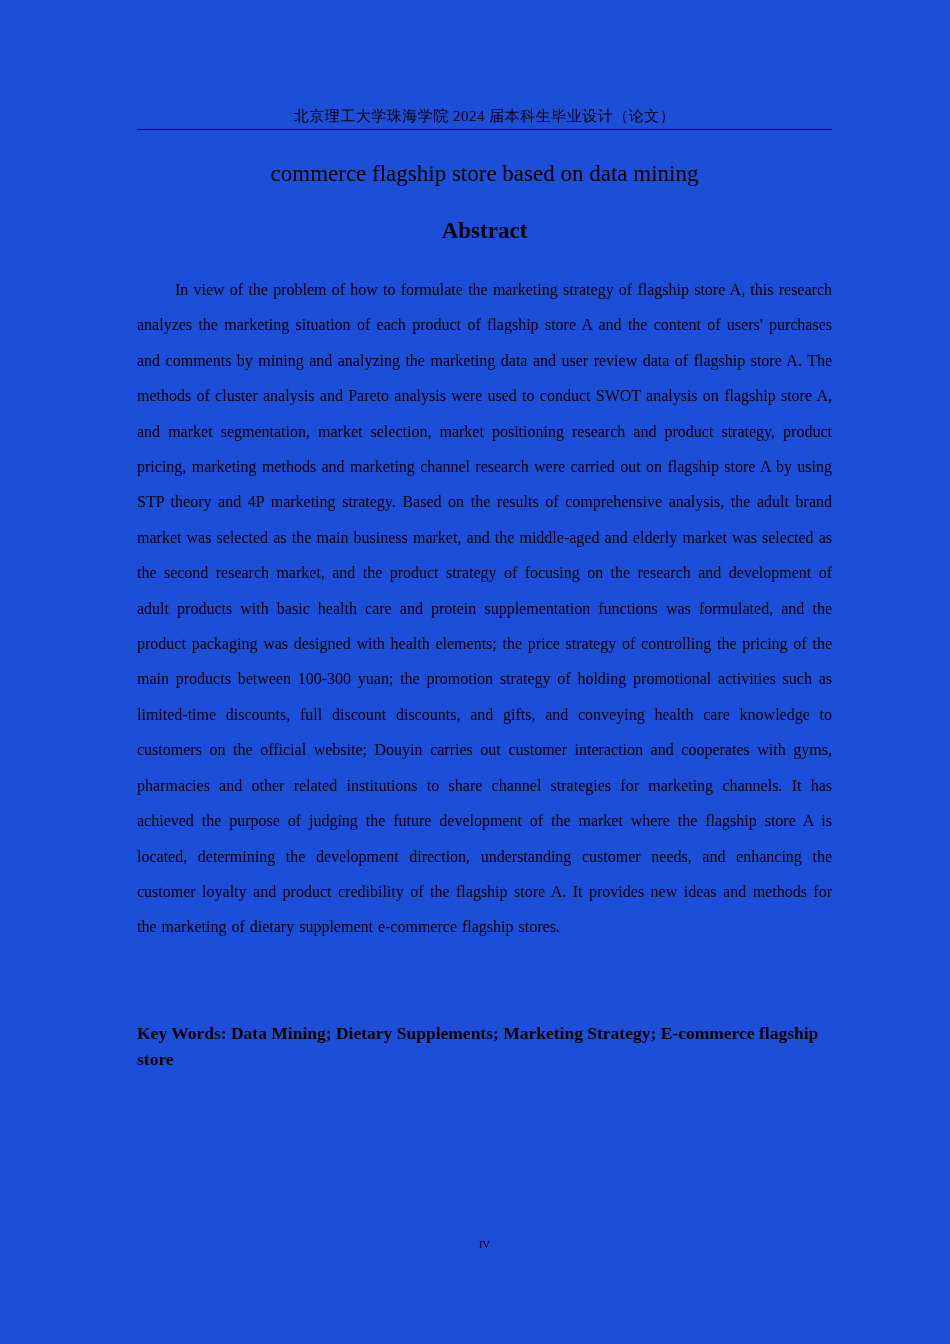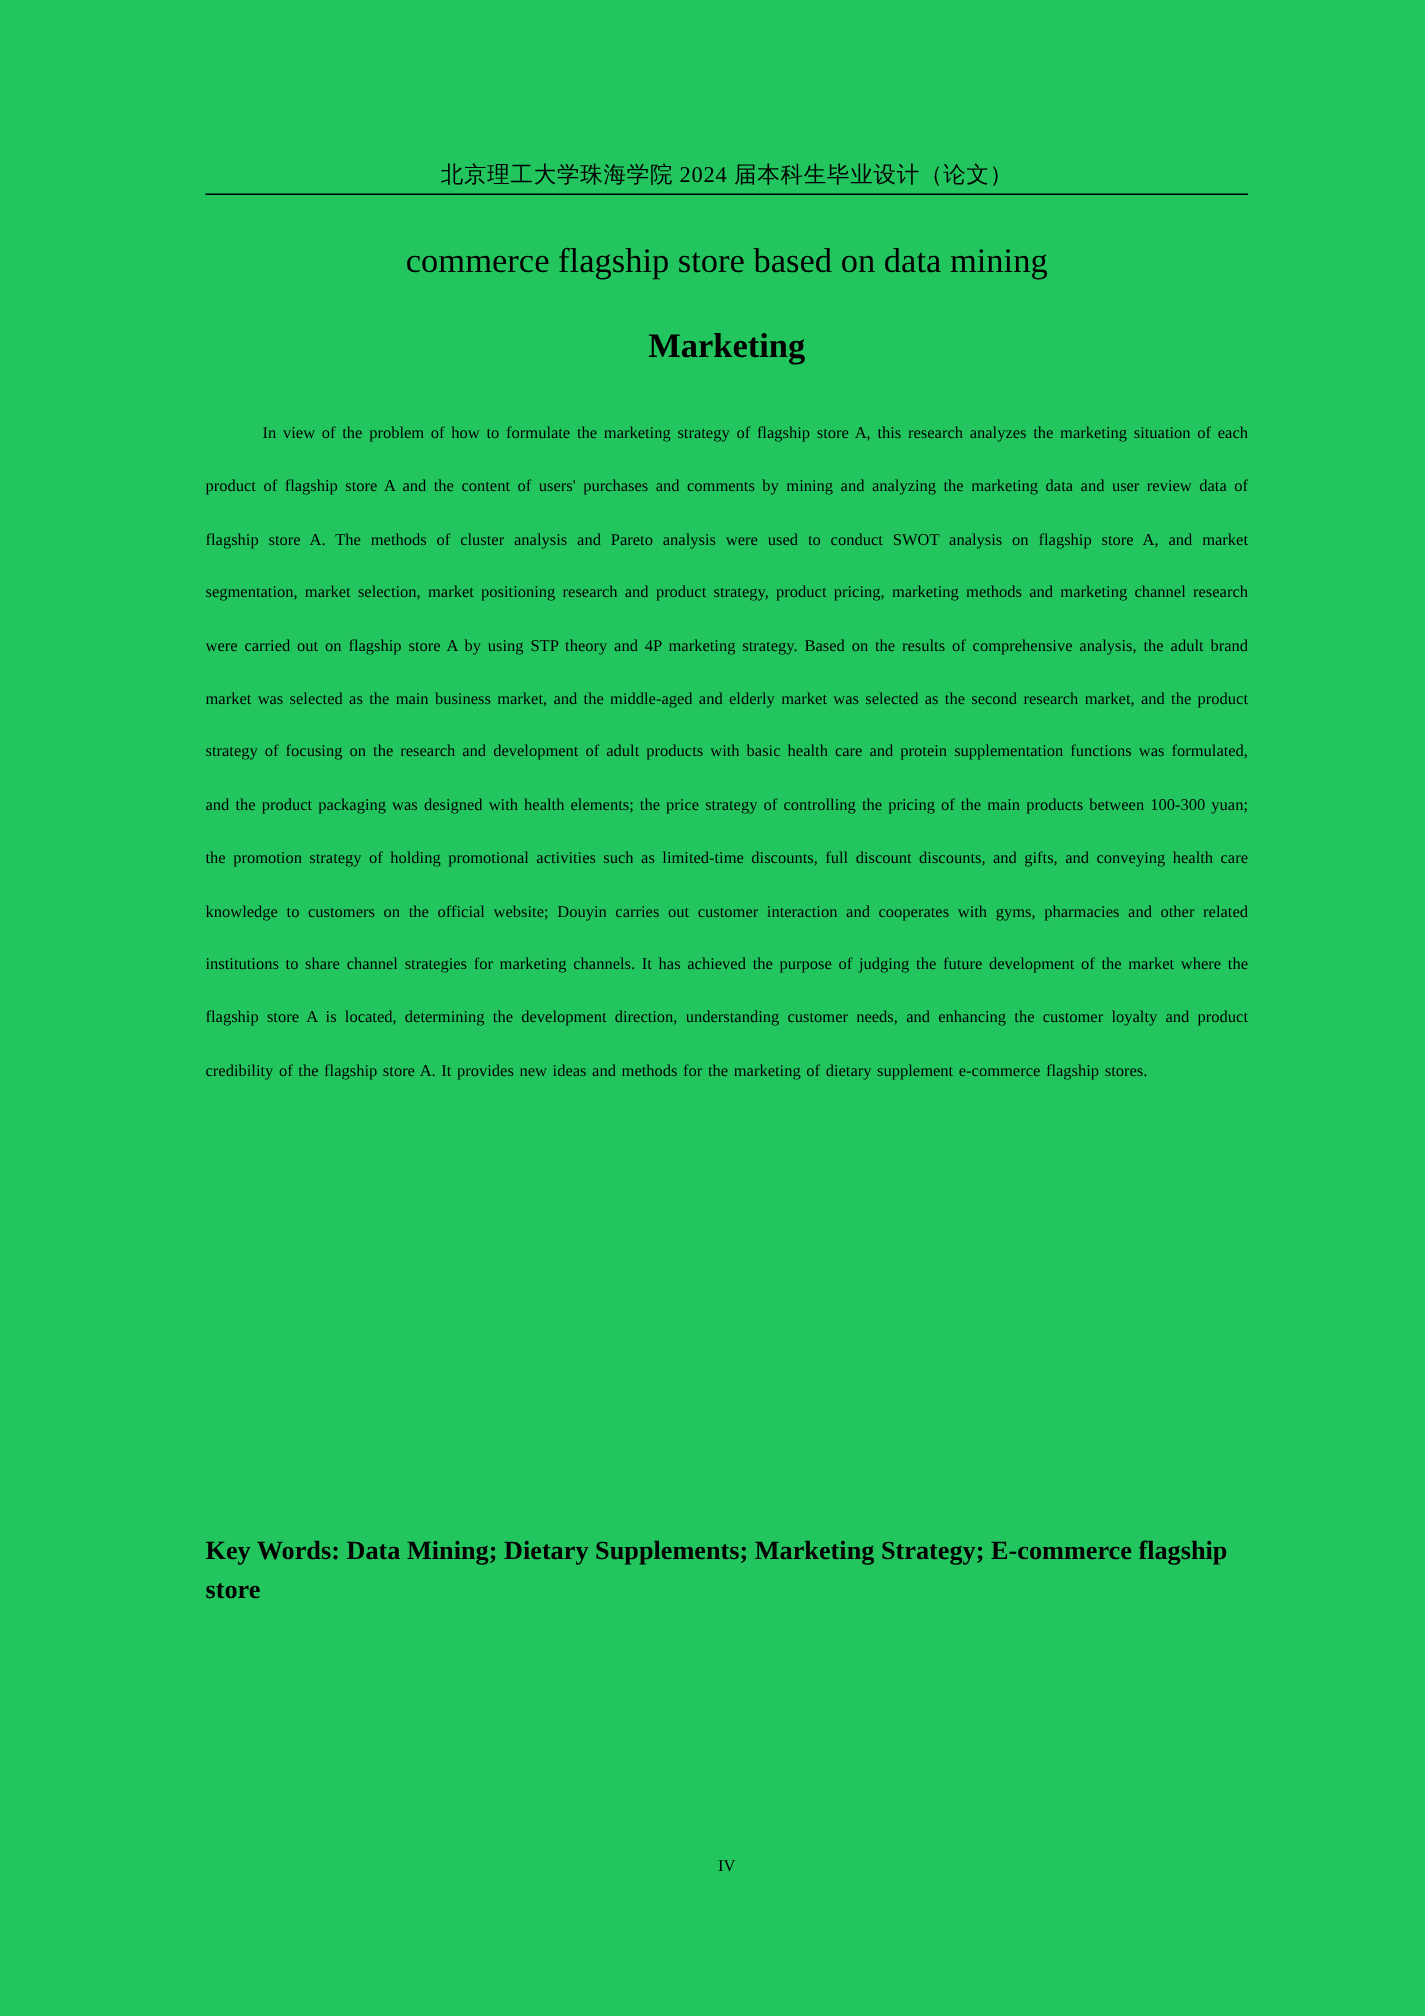--- a/index.html
+++ b/index.html
@@ -4,21 +4,21 @@
 <style>
   html, body {
     margin: 0;
     padding: 0;
     background: #ffffff;
   }
   .page {
     position: relative;
     width: 950px;
     height: 1344px;
-    background: #22c55e;
+    background: #1d4ed8;
     font-family: "Liberation Serif", "DejaVu Serif", serif;
     color: #000000;
     margin: 0 auto;
     overflow: hidden;
   }
   .running-header {
     position: absolute;
     top: 107px;
     left: 137px;
     width: 695px;
@@ -54,21 +54,21 @@
     text-align: center;
     font-size: 23px;
     font-weight: bold;
   }
   .abstract-body {
     position: absolute;
     top: 272px;
     left: 137px;
     width: 695px;
     margin: 0;
-    font-size: 11px;
+    font-size: 16px;
     line-height: 35.4px;
     text-align: justify;
     text-indent: 38px;
     word-spacing: 1px;
   }
   .keywords {
     position: absolute;
     top: 1020px;
     left: 137px;
     width: 695px;
@@ -91,21 +91,21 @@
 <body>
 
 <div class="page">
 
   <div class="running-header">北京理工大学珠海学院 2024 届本科生毕业设计（论文）</div>
 
   <div class="header-rule"></div>
 
   <h1 class="paper-title">commerce flagship store based on data mining</h1>
 
-  <h2 class="abstract-heading">Marketing</h2>
+  <h2 class="abstract-heading">Abstract</h2>
 
   <p class="abstract-body">In view of the problem of how to formulate the marketing strategy of flagship store A, this research analyzes the marketing situation of each product of flagship store A and the content of users' purchases and comments by mining and analyzing the marketing data and user review data of flagship store A. The methods of cluster analysis and Pareto analysis were used to conduct SWOT analysis on flagship store A, and market segmentation, market selection, market positioning research and product strategy, product pricing, marketing methods and marketing channel research were carried out on flagship store A by using STP theory and 4P marketing strategy. Based on the results of comprehensive analysis, the adult brand market was selected as the main business market, and the middle-aged and elderly market was selected as the second research market, and the product strategy of focusing on the research and development of adult products with basic health care and protein supplementation functions was formulated, and the product packaging was designed with health elements; the price strategy of controlling the pricing of the main products between 100-300 yuan; the promotion strategy of holding promotional activities such as limited-time discounts, full discount discounts, and gifts, and conveying health care knowledge to customers on the official website; Douyin carries out customer interaction and cooperates with gyms, pharmacies and other related institutions to share channel strategies for marketing channels. It has achieved the purpose of judging the future development of the market where the flagship store A is located, determining the development direction, understanding customer needs, and enhancing the customer loyalty and product credibility of the flagship store A. It provides new ideas and methods for the marketing of dietary supplement e-commerce flagship stores.</p>
 
   <p class="keywords">Key Words: Data Mining; Dietary Supplements; Marketing Strategy; E-commerce flagship store</p>
 
   <div class="page-number">IV</div>
 
 </div>
 
 </body></html>

